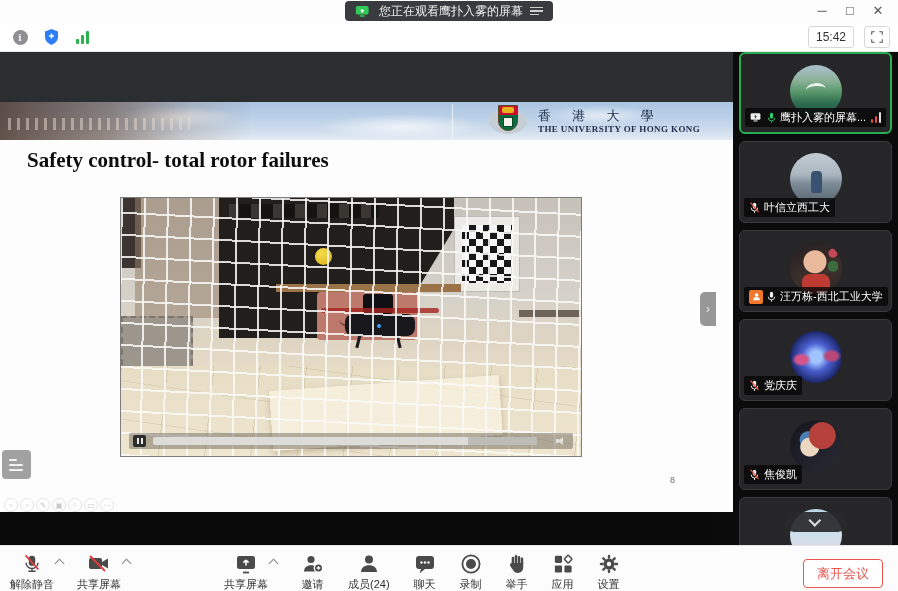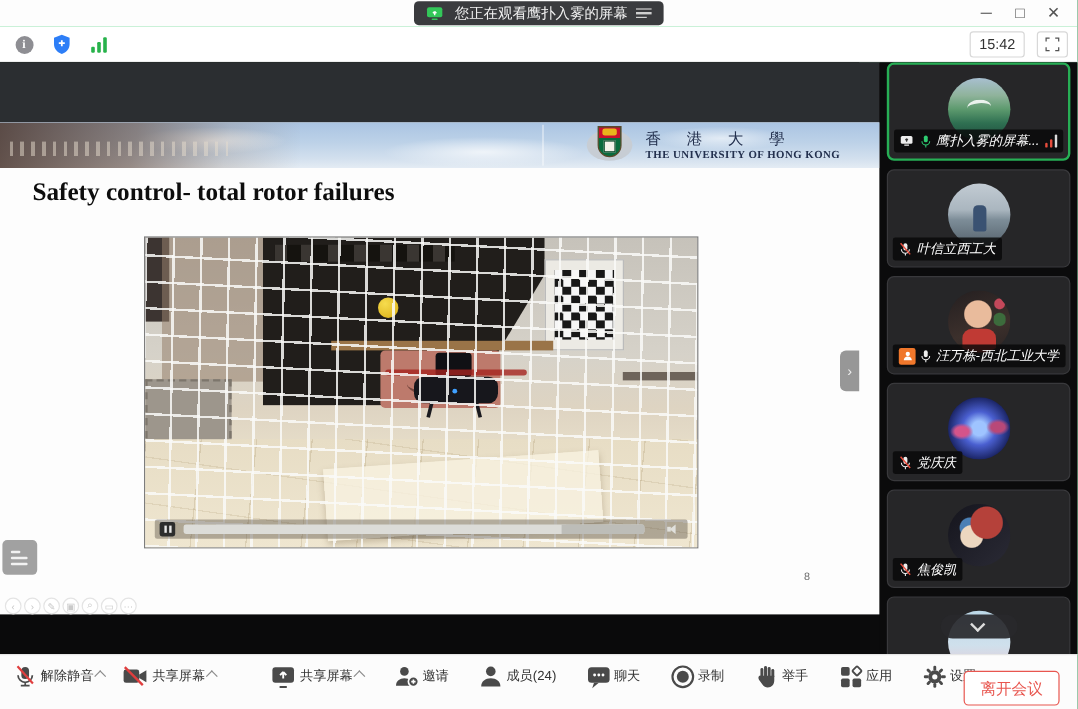--- a/index.html
+++ b/index.html
@@ -1,17 +1,17 @@
 <!DOCTYPE html>
 <html><head>
 <meta charset="utf-8">
 <style>
   * { margin:0; padding:0; box-sizing:border-box; }
   body { font-family:"Liberation Sans", sans-serif; background:#888; }
-  .app { position:relative; width:898px; height:591px; background:#22c55e; overflow:hidden;
+  .app { position:relative; width:898px; height:591px; background:#84cc16; overflow:hidden;
          font-family:"Liberation Sans", sans-serif; }
 
   
   .titlebar { position:absolute; top:0; left:0; width:898px; height:22px; background:#fdfdfd; }
   .pill { position:absolute; top:1px; left:50%; transform:translateX(-50%); height:20px;
           background:#3a3b3e; border-radius:4px; display:flex; align-items:center; gap:7px;
           padding:0 10px; color:#f2f2f2; font-size:12px; white-space:nowrap; }
   .pill-screen-ic { width:17px; height:13px; display:inline-block; }
   .pill-menu { display:flex; flex-direction:column; gap:2px; width:13px; }
   .pill-menu i { display:block; height:1.5px; background:#cfcfcf; }
@@ -134,21 +134,21 @@
                align-items:flex-start; justify-content:center; padding-left:7px; }
   .annot-btn i { display:block; height:2px; background:#f2f2f2; border-radius:1px; }
   .annot-btn i:nth-child(1){ width:8px; } .annot-btn i:nth-child(2){ width:14px; } .annot-btn i:nth-child(3){ width:14px; }
   .collapse-tab { position:absolute; right:0; top:240px; width:16px; height:34px;
                   background:rgba(125,125,125,.8); border-radius:5px 0 0 5px; color:#eee;
                   display:flex; align-items:center; justify-content:center; font-size:12px; }
 
   
   .sidebar { position:absolute; left:733px; top:0; width:165px; height:493px; background:#0b0b0c; }
   .tile { position:absolute; left:6px; width:153px; height:82px; background:#262628; border:1px solid #39393c;
-          border-radius:6px; overflow:hidden;font-style:italic; }
+          border-radius:6px; overflow:hidden; }
   .tile.active { border:2px solid #27ae55; }
   .avatar { position:absolute; left:50%; top:11px; transform:translateX(-50%); width:52px; height:52px;
             border-radius:50%; overflow:hidden; }
   .namebar { position:absolute; left:4px; bottom:5px; max-width:145px; background:rgba(8,8,8,.82);
              border-radius:2px; padding:2px 5px; display:flex; align-items:center; gap:4px;
              color:#fff; font-size:11px; white-space:nowrap; overflow:hidden; }
   .namebar.full { right:4px; max-width:none; }
   .namebar .nm { overflow:hidden; text-overflow:ellipsis; }
   .host-badge { width:14px; height:14px; background:#f0772b; border-radius:2px; flex:0 0 auto;
                 display:flex; align-items:center; justify-content:center; }
@@ -176,21 +176,21 @@
          linear-gradient(135deg,#15151d 0%,#2a2a35 100%); }
   .av6 { background:linear-gradient(180deg,#bcd8e8 0%,#cfe0ec 55%,#e8c9d4 100%); }
   .more-btn { position:absolute; left:50%; transform:translateX(-50%); top:14px; width:64px; height:20px;
               background:rgba(40,40,43,.92); border-radius:10px; display:flex; align-items:center; justify-content:center; }
   .chev-dn { width:9px; height:9px; border-left:2px solid #ddd; border-bottom:2px solid #ddd;
              transform:rotate(-45deg) translate(1px,-2px); }
 
   
   .bottombar { position:absolute; top:545px; left:0; width:898px; height:46px; background:#fcfcfc;
                border-top:1px solid #e6e6e6; }
-  .tb-btn { display:flex; flex-direction:row; align-items:center; gap:2px; color:#333;
+  .tb-btn { display:flex; flex-direction:column; align-items:center; gap:2px; color:#333;
             font-size:11px; cursor:default; }
   .tb-ic { height:23px; display:flex; align-items:flex-end; justify-content:center; }
   .caret-up { width:7px; height:7px; border-left:1.5px solid #8a8a8a; border-top:1.5px solid #8a8a8a;
               transform:rotate(45deg); margin:8px 0 0 2px; }
   .tb-left { position:absolute; left:10px; top:6px; display:flex; }
   .tb-mid { position:absolute; left:224px; top:6px; display:flex; }
   .gap-s { width:14px; } .gap-m { width:24px; }
   .leave-btn { position:absolute; right:15px; top:13px; height:29px; padding:0 13px; background:#fff;
                border:1px solid #e8564f; border-radius:4px; color:#e8564f; font-size:13px;
                display:flex; align-items:center; }

